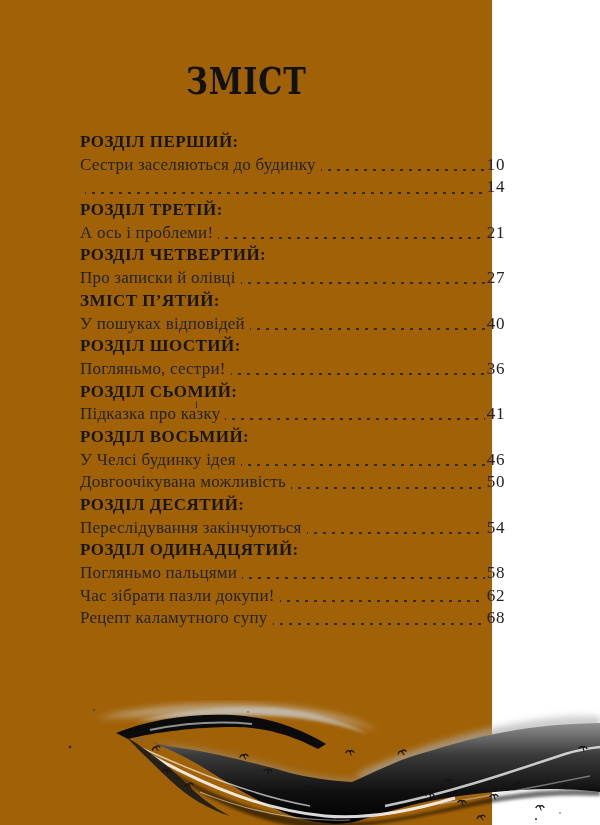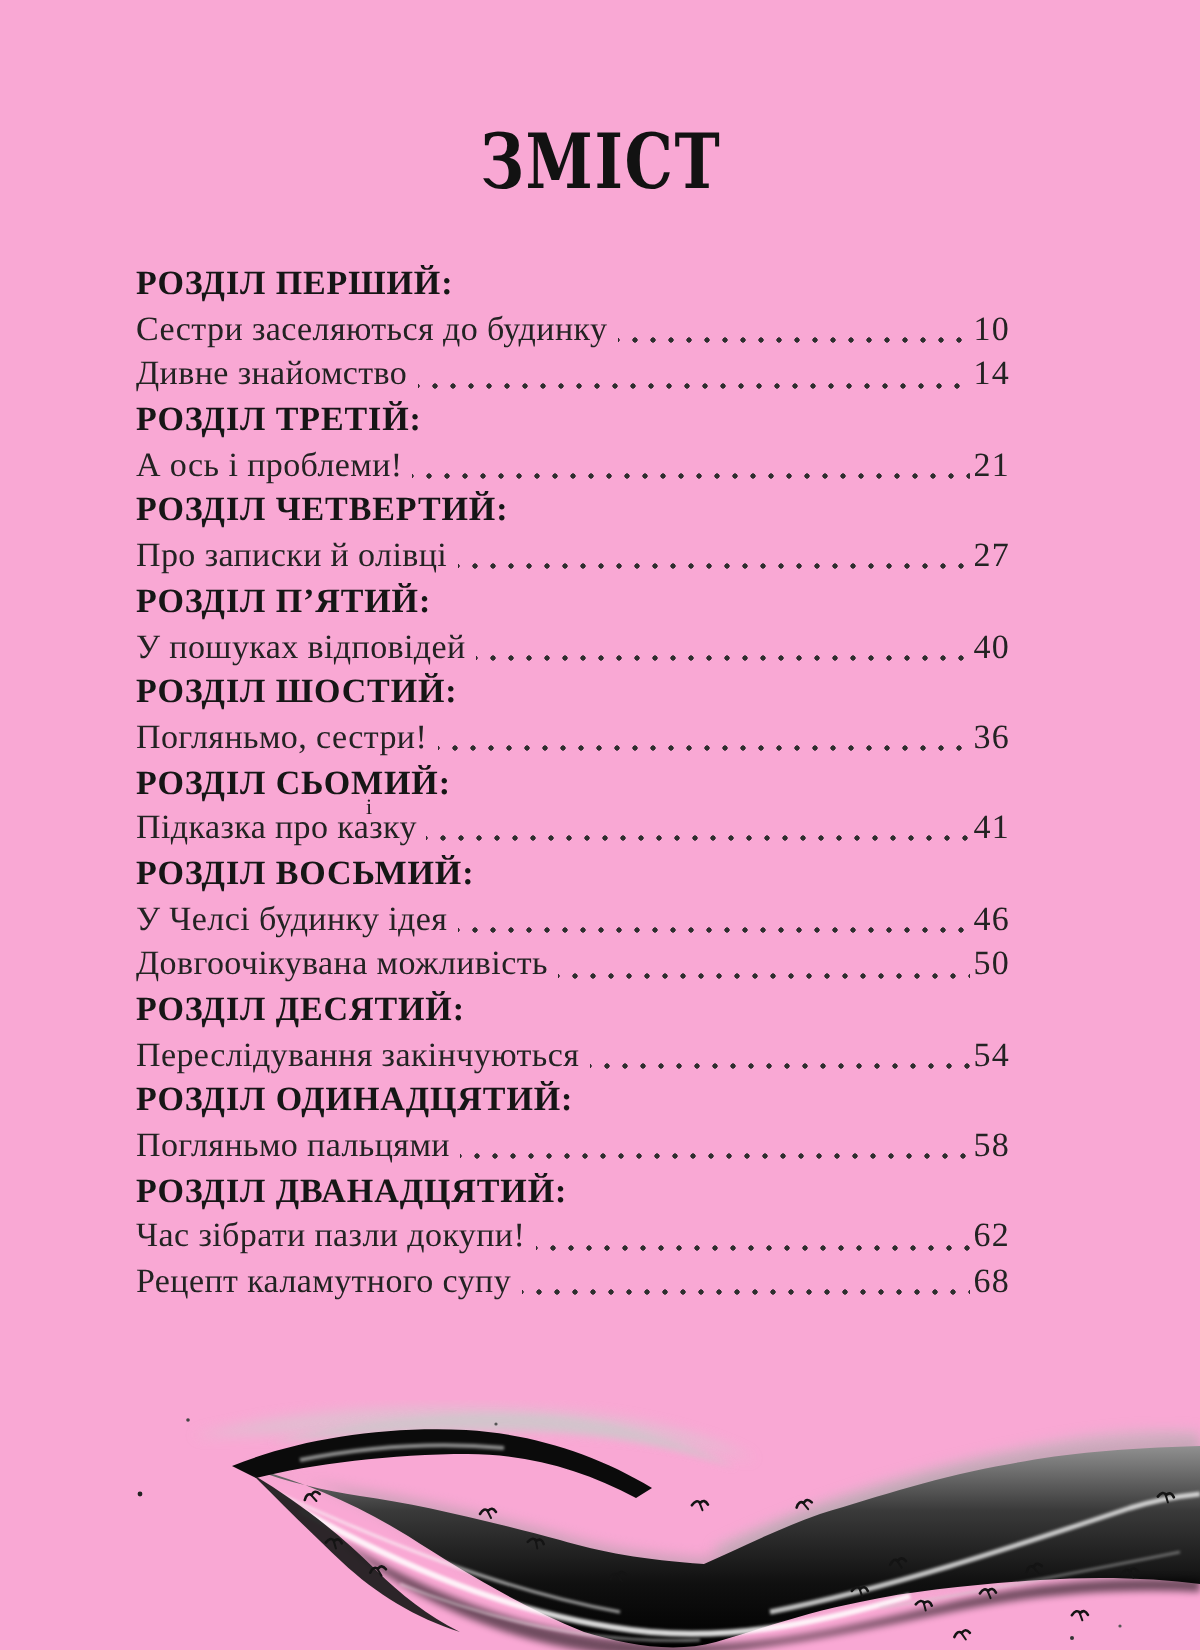--- a/index.html
+++ b/index.html
@@ -3,21 +3,21 @@
 <meta charset="utf-8">
 <style>
   html, body { margin: 0; padding: 0; }
   body {
     width: 600px; height: 825px;
     background: #ffffff;
     font-family: "Liberation Serif", "DejaVu Serif", serif;
     color: #262626;
     overflow: hidden;
   }
-  .page { position: relative; width: 600px; height: 825px; background: #f9a8d4; }
+  .page { position: relative; width: 492px; height: 825px; background: #a16207; }
 
   .title-wrap { position: absolute; top: 62px; left: 0; width: 100%; text-align: center; }
   .title {
     display: inline-block;
     font-family: "DejaVu Serif", serif;
     font-weight: bold;
     font-size: 38px;
     letter-spacing: 1px;
     color: #121212;
     transform: scaleX(0.8);
@@ -27,20 +27,21 @@
 
   .toc { position: absolute; top: 131px; left: 68px; width: 437px; }
   .row {
     display: flex;
     align-items: center;
     height: 22.7px;
     line-height: 22.7px;
     font-size: 17px;
     letter-spacing: 0.2px;
     color: #232323;
+    margin-left: 12px;
   }
   .heading {
     font-weight: bold;
     letter-spacing: 0.45px;
     color: #161616;
     white-space: nowrap;
   }
   .toc-text { white-space: nowrap; position: relative; }
   .leader {
     flex: 1;
@@ -77,21 +78,20 @@
     <div class="row">
       <span class="heading">РОЗДІЛ ПЕРШИЙ:</span>
     </div>
     <div class="row">
       <span class="toc-text">Сестри заселяються до будинку</span>
       <span class="leader"></span>
       <span class="pagenum">10</span>
     </div>
 
     <div class="row">
-      <span class="toc-text">Дивне знайомство</span>
       <span class="leader"></span>
       <span class="pagenum">14</span>
     </div>
 
     <div class="row">
       <span class="heading">РОЗДІЛ ТРЕТІЙ:</span>
     </div>
     <div class="row">
       <span class="toc-text">А ось і проблеми!</span>
       <span class="leader"></span>
@@ -101,21 +101,21 @@
     <div class="row">
       <span class="heading">РОЗДІЛ ЧЕТВЕРТИЙ:</span>
     </div>
     <div class="row">
       <span class="toc-text">Про записки й олівці</span>
       <span class="leader"></span>
       <span class="pagenum">27</span>
     </div>
 
     <div class="row">
-      <span class="heading">РОЗДІЛ П’ЯТИЙ:</span>
+      <span class="heading">ЗМІСТ П’ЯТИЙ:</span>
     </div>
     <div class="row">
       <span class="toc-text">У пошуках відповідей</span>
       <span class="leader"></span>
       <span class="pagenum">40</span>
     </div>
 
     <div class="row">
       <span class="heading">РОЗДІЛ ШОСТИЙ:</span>
     </div>
@@ -163,23 +163,20 @@
 
     <div class="row">
       <span class="heading">РОЗДІЛ ОДИНАДЦЯТИЙ:</span>
     </div>
     <div class="row">
       <span class="toc-text">Погляньмо пальцями</span>
       <span class="leader"></span>
       <span class="pagenum">58</span>
     </div>
 
-    <div class="row">
-      <span class="heading">РОЗДІЛ ДВАНАДЦЯТИЙ:</span>
-    </div>
     <div class="row">
       <span class="toc-text">Час зібрати пазли докупи!</span>
       <span class="leader"></span>
       <span class="pagenum">62</span>
     </div>
 
     <div class="row">
       <span class="toc-text">Рецепт каламутного супу</span>
       <span class="leader"></span>
       <span class="pagenum">68</span>

